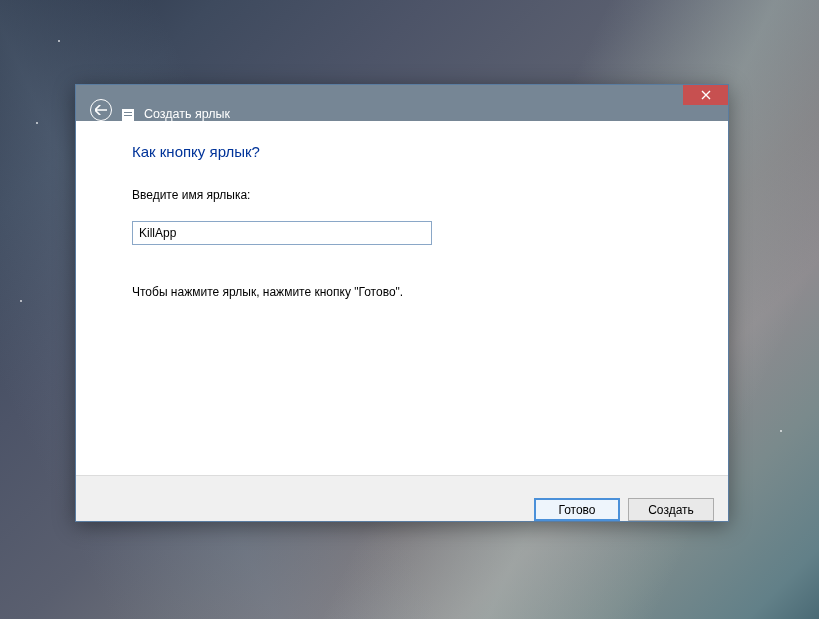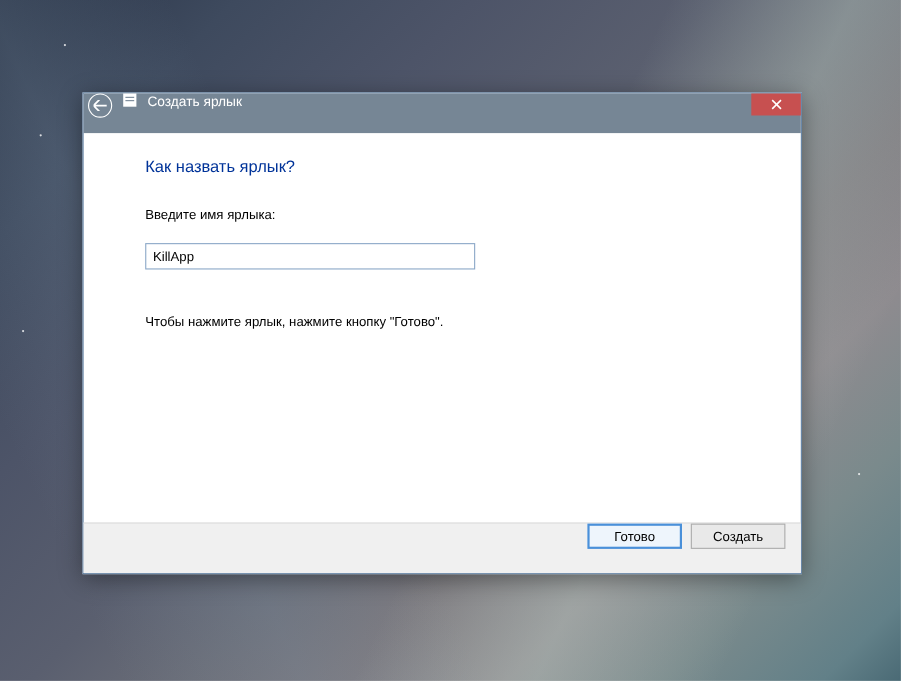--- a/index.html
+++ b/index.html
@@ -30,22 +30,22 @@
     width: 654px; height: 438px;
     background: #fff;
     border: 1px solid #5a7ca0;
     box-shadow: 0 4px 20px rgba(0,0,0,0.4);
     display: flex; flex-direction: column;
   }
   .titlebar {
     height: 36px;
     background: #768695;
     color: #fff;
-    display: flex; align-items: flex-start;
-    padding-left: 4px;
+    display: flex; align-items: flex-end;
+    padding-left: 14px;
     position: relative;
     font-size: 12.5px;
   }
   .back-btn {
     width: 22px; height: 22px;
     border: 1.5px solid #fff; border-radius: 50%;
     display: flex; align-items: center; justify-content: center;
     margin-right: 10px;
     cursor: pointer;
   }
@@ -95,21 +95,21 @@
   }
   .instruction {
     font-size: 12px;
     margin-top: 40px;
   }
 
   .footer {
     height: 46px;
     background: #f0f0f0;
     border-top: 1px solid #dcdcdc;
-    display: flex; align-items: flex-start; justify-content: flex-end;
+    display: flex; align-items: flex-end; justify-content: flex-end;
     padding-right: 14px; gap: 8px;
   }
   .btn {
     min-width: 86px; height: 23px;
     background: #e9e9e9;
     border: 1px solid #acacac;
     font-size: 12px;
     font-family: inherit;
     cursor: pointer;
     padding: 0 10px;
@@ -139,21 +139,21 @@
     <div class="title-icon"></div>
     <span>Создать ярлык</span>
     <div class="close-btn">
       <svg width="10" height="10" viewBox="0 0 10 10">
         <path d="M1 1 L9 9 M9 1 L1 9" stroke="#fff" stroke-width="1.4"></path>
       </svg>
     </div>
   </div>
 
   <div class="content">
-    <div class="heading">Как назвать ярлык?</div>
+    <div class="heading">Как кнопку ярлык?</div>
     <div class="field-label">Введите имя ярлыка:</div>
     <input type="text" class="text-input" value="KillApp" style="">
     <div class="instruction">Чтобы нажмите ярлык, нажмите кнопку "Готово".</div>
   </div>
 
   <div class="footer">
     <button class="btn primary">Готово</button>
     <button class="btn">Создать</button>
   </div>
 

